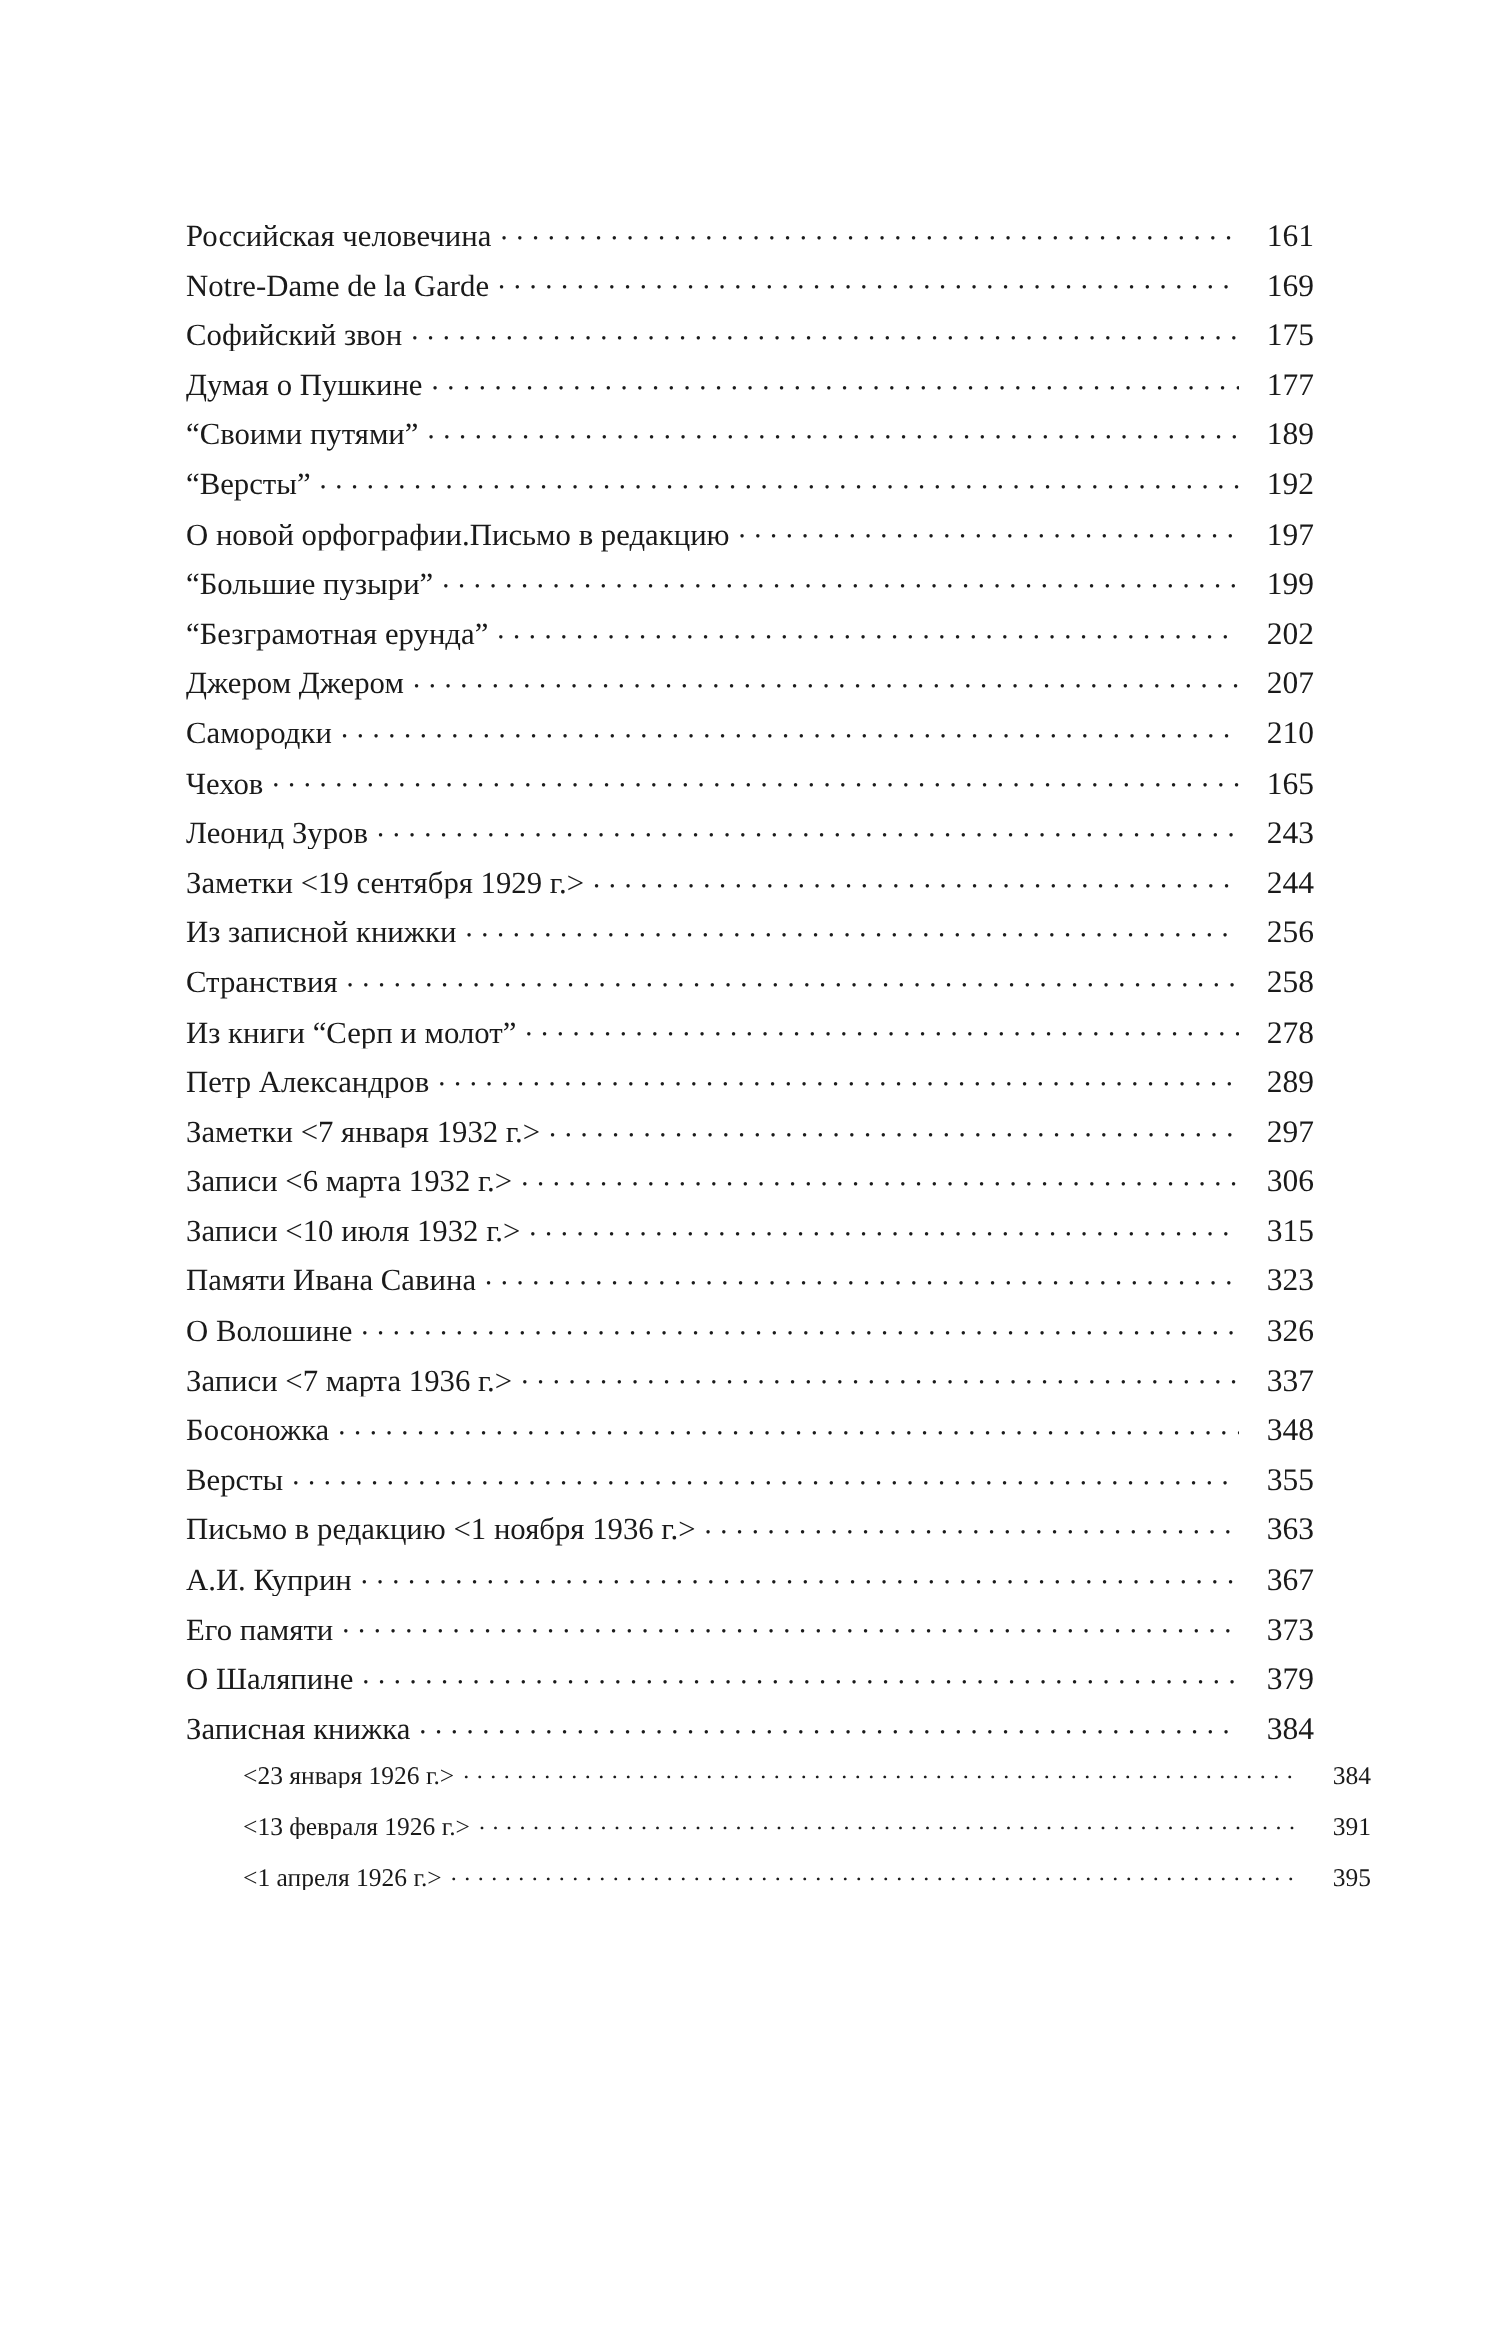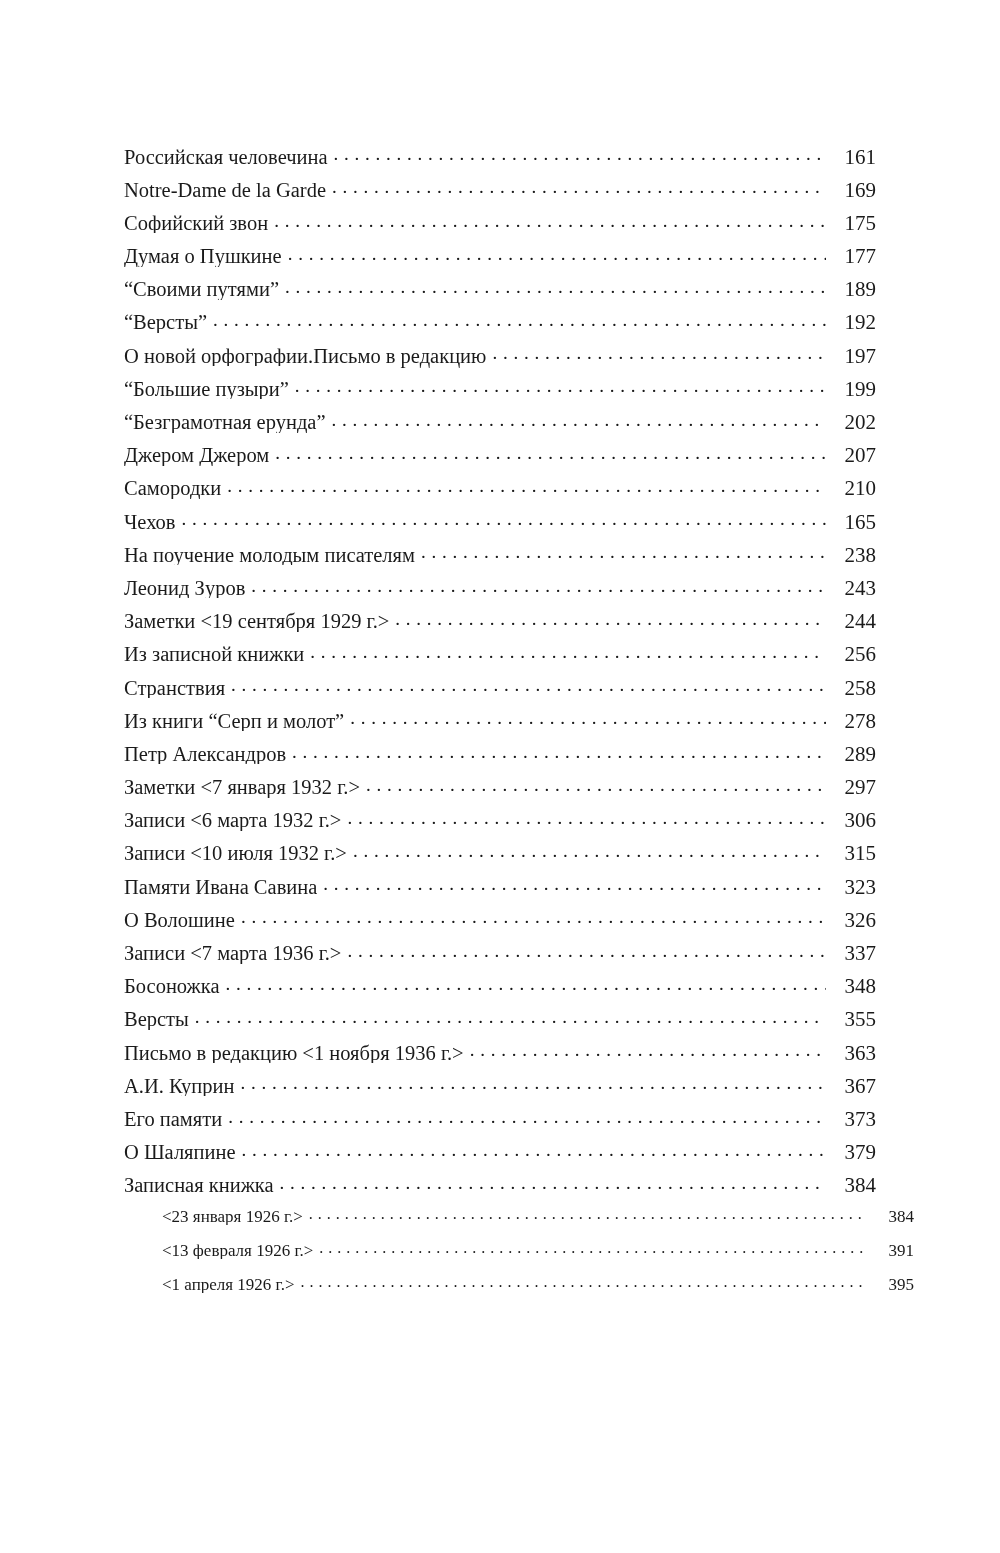--- a/index.html
+++ b/index.html
@@ -138,25 +138,20 @@
         <span class="entry-title">Самородки</span>
         <span class="leader"></span>
         <span class="entry-page">210</span>
       </div>
       <div class="toc-entry">
         <span class="entry-title">Чехов</span>
         <span class="leader"></span>
         <span class="entry-page">165</span>
       </div>
       <div class="toc-entry">
-        <span class="entry-title">На поучение молодым писателям</span>
-        <span class="leader"></span>
-        <span class="entry-page">238</span>
-      </div>
-      <div class="toc-entry">
         <span class="entry-title">Леонид Зуров</span>
         <span class="leader"></span>
         <span class="entry-page">243</span>
       </div>
       <div class="toc-entry">
         <span class="entry-title">Заметки &lt;19 сентября 1929 г.&gt;</span>
         <span class="leader"></span>
         <span class="entry-page">244</span>
       </div>
       <div class="toc-entry">

